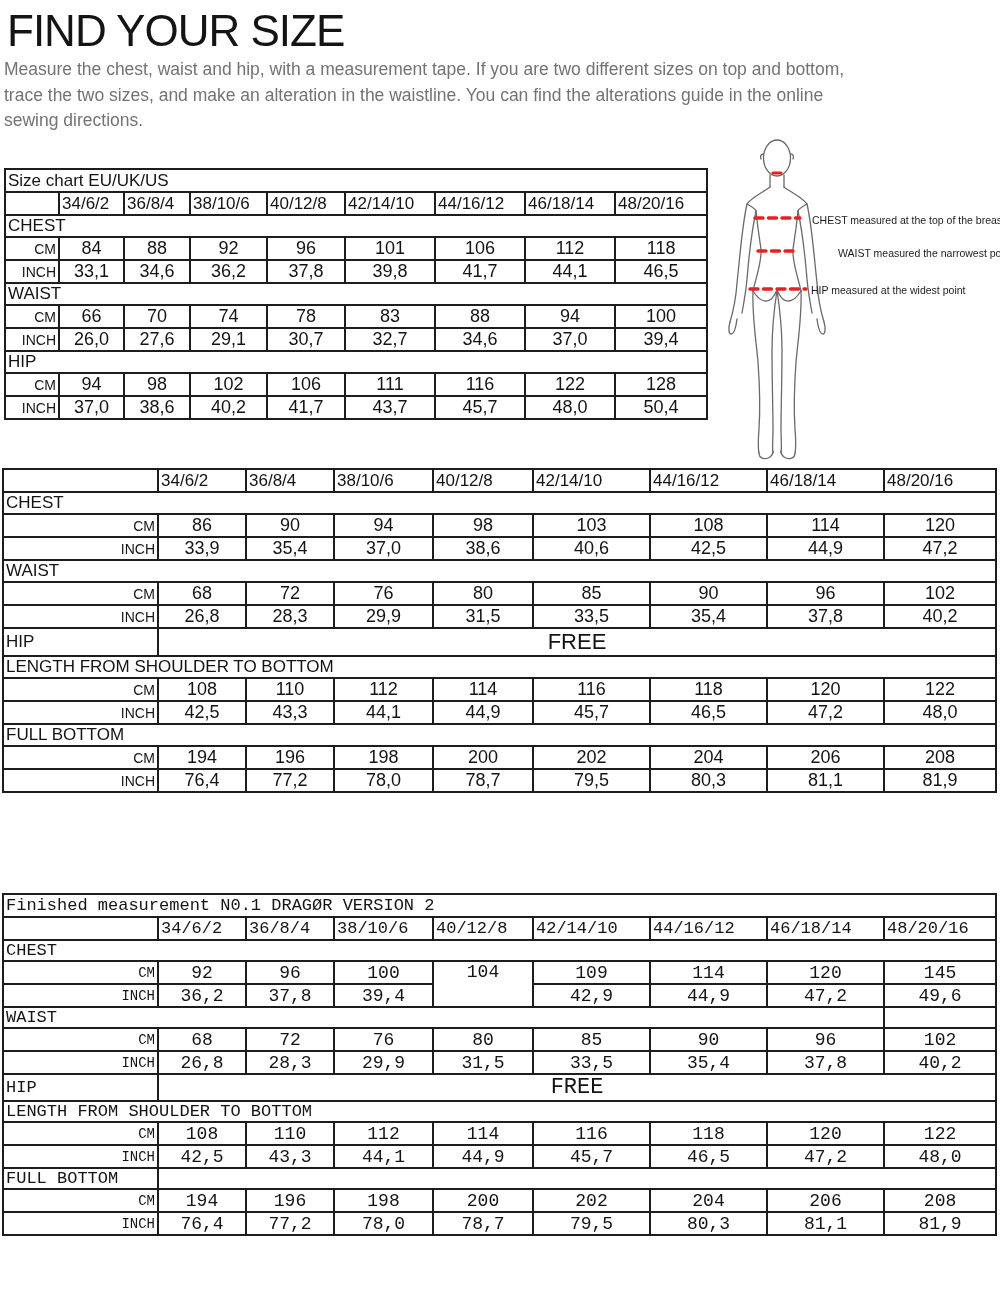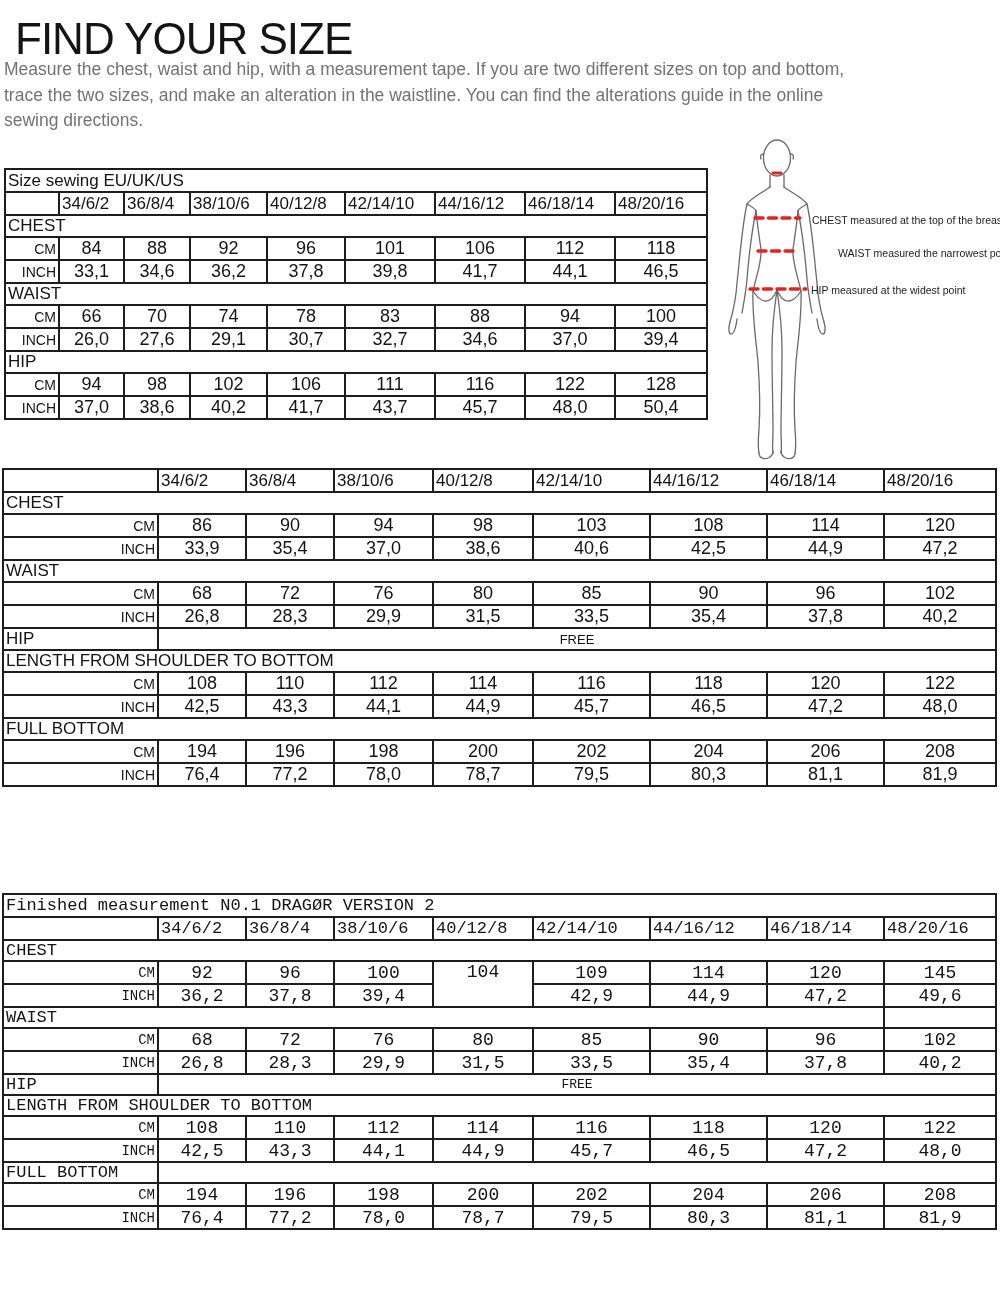--- a/index.html
+++ b/index.html
@@ -2,21 +2,21 @@
 <html><head>
 <meta charset="utf-8">
 <style>
   html,body{margin:0;padding:0;}
   body{
     width:1000px;height:1292px;position:relative;overflow:hidden;
     background:#ffffff;color:#1c1c1c;
     font-family:"Liberation Sans", sans-serif;
   }
   h1{
-    position:absolute;left:3px;top:2px;margin:12px;
+    position:absolute;left:3px;top:2px;margin:4px;
     font-size:44px;font-weight:500;letter-spacing:-1px;color:#141414;
   }
   .intro{
     position:absolute;left:4px;top:57px;margin:0;
     font-size:17.5px;line-height:25.5px;white-space:pre-line;color:#737373;
   }
   table.t{
     position:absolute;border-collapse:collapse;table-layout:fixed;
     font-size:18px;color:#141414;
   }
@@ -24,21 +24,21 @@
   .t1{left:4px;top:168px;width:702px;}
   .t2{left:2px;top:468px;width:993px;}
   .t3{left:2px;top:893px;width:993px;font-family:Liberation Mono, monospace;}
   .r-title td,.r-head td{height:21px;}
   .r-band td{height:17px;}
   .r-data td{height:21px;}
   td.val{text-align:center;}
   td.hd{font-size:17px;text-align:left;}
   td.unit{text-align:right;padding-right:4px;font-size:14px;}
   td.band{text-align:left;padding-left:5px;font-size:17px;}
-  td.free{text-align:center;font-size:13px;border-radius:6px;}
+  td.free{text-align:center;font-size:22px;border-radius:6px;}
   td.merged{vertical-align:top;border-radius:17px;}
   .figure-wrap{position:absolute;left:700px;top:130px;width:300px;height:330px;}
   .note{position:absolute;font-size:10.5px;color:#1c1c1c;white-space:nowrap;}
   .note-chest{left:812px;top:214px;}
   .note-waist{left:838px;top:247px;}
   .note-hip{left:811px;top:284px;}
 </style>
 </head>
 <body>
 
@@ -56,21 +56,21 @@
         <col style="width:66px">
         <col style="width:77px">
         <col style="width:78px">
         <col style="width:90px">
         <col style="width:90px">
         <col style="width:90px">
         <col style="width:92px">
     </colgroup>
     <tbody>
         <tr class="r-title">
-          <td class="band" colspan="9">Size sewing EU/UK/US</td>
+          <td class="band" colspan="9">Size chart EU/UK/US</td>
         </tr>
     <tr class="r-head">
       <td class="unit"></td>
           <td class="hd">34/6/2</td>
           <td class="hd">36/8/4</td>
           <td class="hd">38/10/6</td>
           <td class="hd">40/12/8</td>
           <td class="hd">42/14/10</td>
           <td class="hd">44/16/12</td>
           <td class="hd">46/18/14</td>

